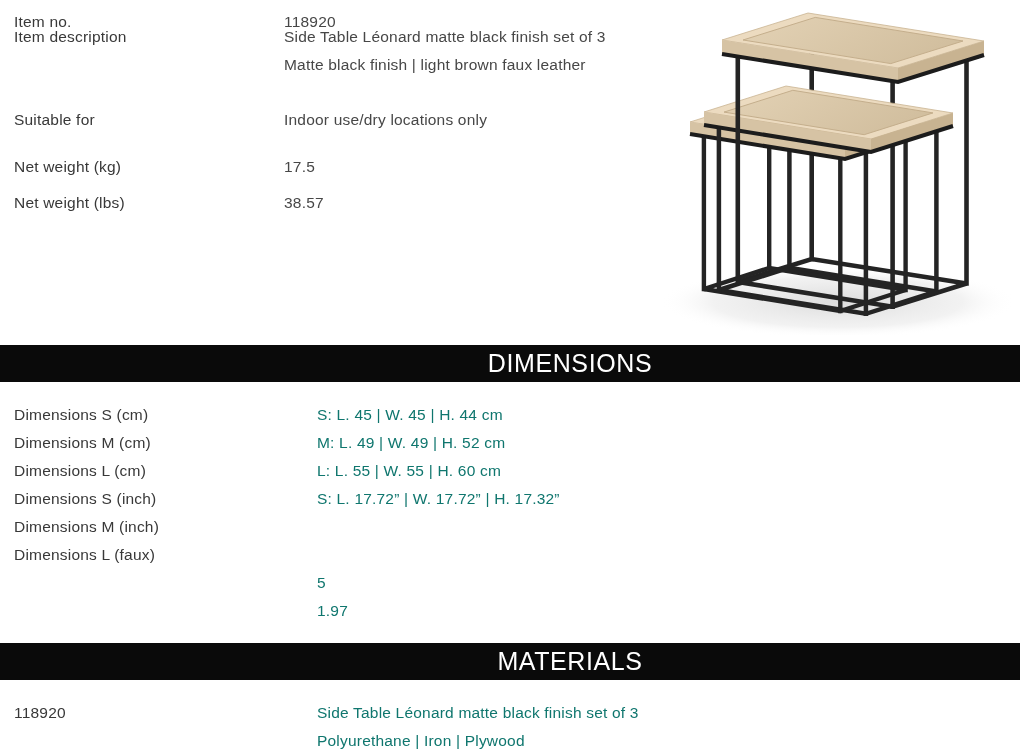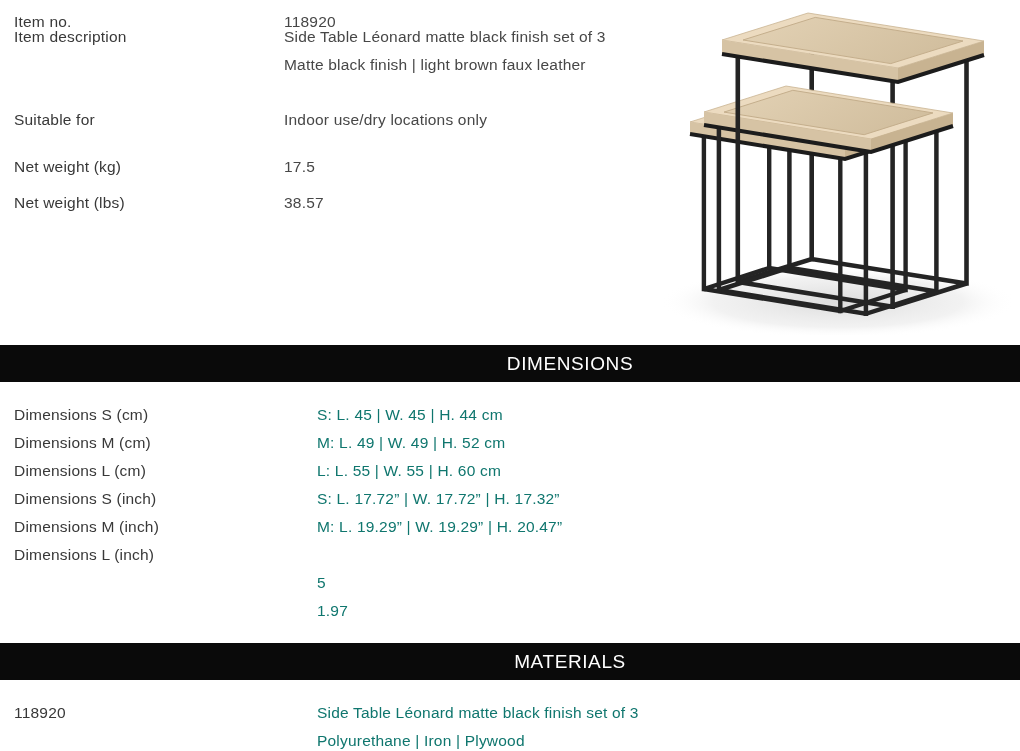--- a/index.html
+++ b/index.html
@@ -7,21 +7,21 @@
     width:1020px;height:751px;position:relative;overflow:hidden;
     background:#ffffff;
     font-family:"Liberation Sans", sans-serif;
     color:#3e3e3e;
   }
   .trow{position:absolute;left:0;width:100%;height:24px;font-size:15.5px;letter-spacing:.2px;line-height:20px;}
   .lbl{position:absolute;left:14px;color:#383838;white-space:nowrap;}
   .val-a{position:absolute;left:284px;color:#474747;white-space:nowrap;}
   .val-b{position:absolute;left:317px;color:#0f766e;white-space:nowrap;text-align:right;}
   .banner{position:absolute;left:0;width:1020px;height:37px;background:#0a0a0a;}
-  .banner span{display:block;text-align:center;padding-left:120px;line-height:37px;color:#ffffff;font-size:19px;letter-spacing:.6px;font-weight:400;}
+  .banner span{display:block;text-align:center;padding-left:120px;line-height:37px;color:#ffffff;font-size:25px;letter-spacing:.6px;font-weight:400;}
   .product{position:absolute;left:658px;top:0;width:362px;height:335px;}
 </style>
 </head>
 <body>
 
 <div>
   <div class="trow" style="top:12px">
       <span class="lbl">Item no.</span>
       <span class="val-a">118920</span>
     </div>
@@ -129,24 +129,23 @@
   <div class="trow" style="top:461px">
       <span class="lbl">Dimensions L (cm)</span>
       <span class="val-b">L: L. 55 | W. 55 | H. 60 cm</span>
     </div>
   <div class="trow" style="top:489px">
       <span class="lbl">Dimensions S (inch)</span>
       <span class="val-b">S: L. 17.72” | W. 17.72” | H. 17.32”</span>
     </div>
   <div class="trow" style="top:517px">
       <span class="lbl">Dimensions M (inch)</span>
-      <span class="val-b">M: L. 19.29” | W. 19.29” | H. 20.47”</span>
     </div>
   <div class="trow" style="top:545px">
-      <span class="lbl">Dimensions L (inch)</span>
+      <span class="lbl">Dimensions L (faux)</span>
     </div>
   <div class="trow" style="top:573px">
       <span class="val-b">5</span>
     </div>
   <div class="trow" style="top:601px">
       <span class="val-b">1.97</span>
     </div>
 </div>
 
 <div class="banner" style="top:643px">

